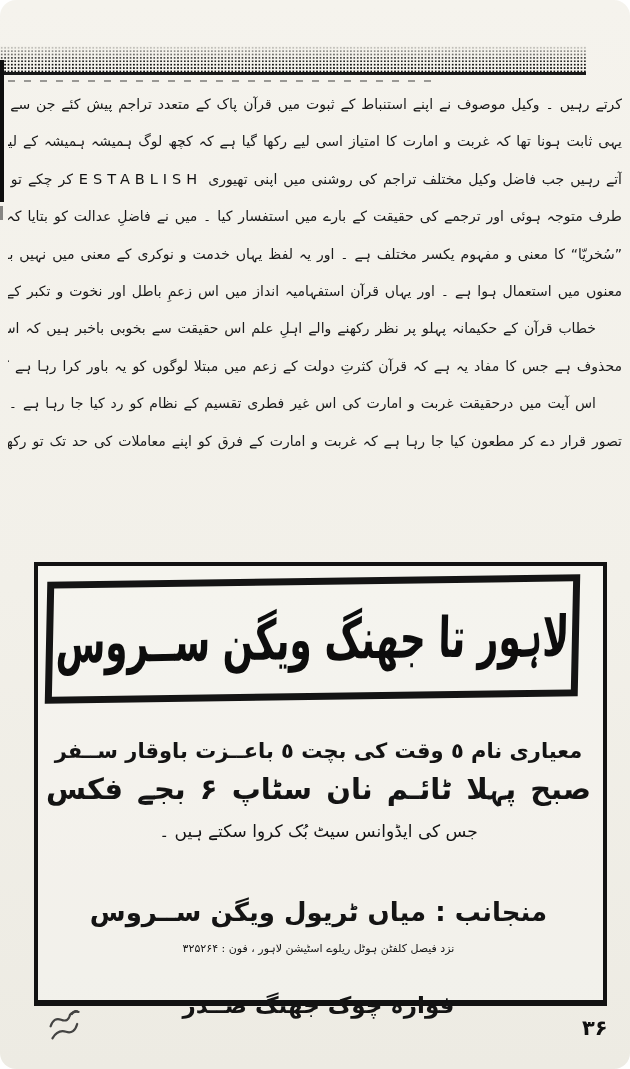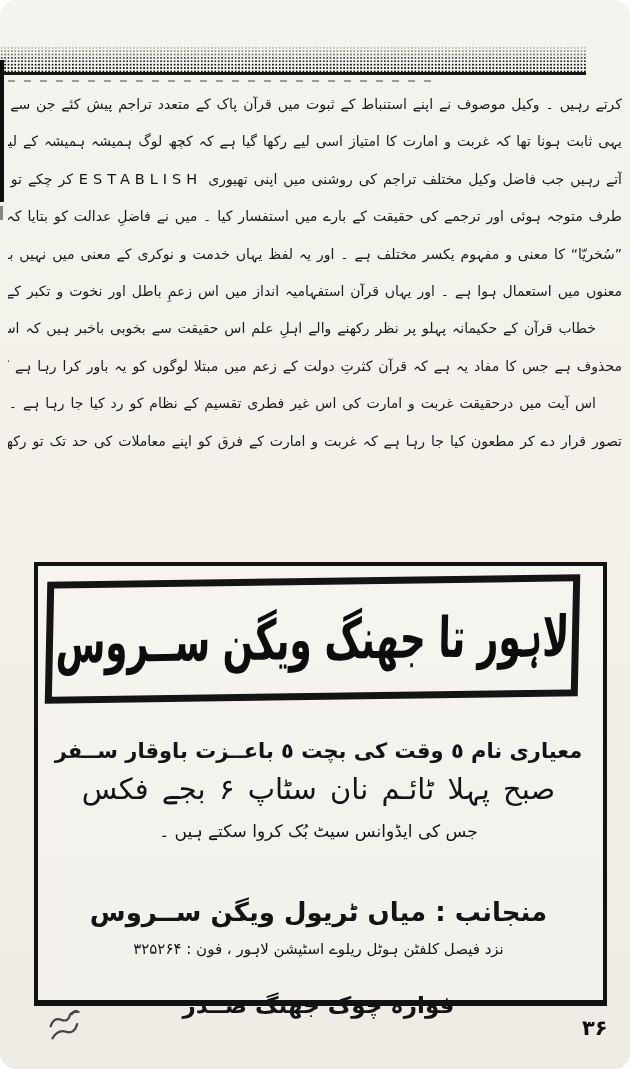--- a/index.html
+++ b/index.html
@@ -49,25 +49,25 @@
     position:absolute;left:8px;top:12px;width:519px;height:108px;
     border:7px solid #141414;transform:rotate(-0.8deg) skewX(-2deg);
     display:flex;align-items:center;justify-content:center;direction:rtl;overflow:hidden;
   }
   .ad-title{
     font-size:36px;font-weight:bold;white-space:nowrap;color:#0d0d0d;
     transform:scaleY(1.55);letter-spacing:1px;
   }
   .ad-line{position:absolute;left:8px;width:545px;direction:rtl;white-space:nowrap;overflow:hidden;color:#141414;}
   .ad-tagline{top:164px;height:42px;line-height:42px;font-size:21px;font-weight:bold;text-align:center;}
-  .ad-schedule{top:196px;height:54px;line-height:54px;font-size:29px;font-weight:normal;text-align:center;word-spacing:4px;}
+  .ad-schedule{top:196px;height:54px;line-height:54px;font-size:29px;font-weight:bold;text-align:center;word-spacing:4px;}
   .ad-booking{top:250px;height:30px;line-height:30px;font-size:17px;text-align:center;}
   .ad-hours{top:284px;height:34px;line-height:34px;font-size:15px;text-align:right;padding-right:4px;}
   .ad-from{top:324px;height:44px;line-height:44px;font-size:26px;font-weight:bold;text-align:center;}
-  .ad-address{top:368px;height:30px;line-height:30px;font-size:15px;text-align:center;}
+  .ad-address{top:368px;height:30px;line-height:30px;font-size:11px;text-align:center;}
   .ad-location{top:398px;height:34px;line-height:34px;font-size:23px;font-weight:bold;text-align:center;letter-spacing:1px;margin-top:24px;}
 
   
   .page-number{
     position:absolute;left:582px;top:1016px;font-size:21px;font-weight:bold;
     letter-spacing:3px;direction:rtl;color:#101010;
   }
   .colophon{position:absolute;left:46px;top:1008px;opacity:.85;}
 </style>
 </head>

